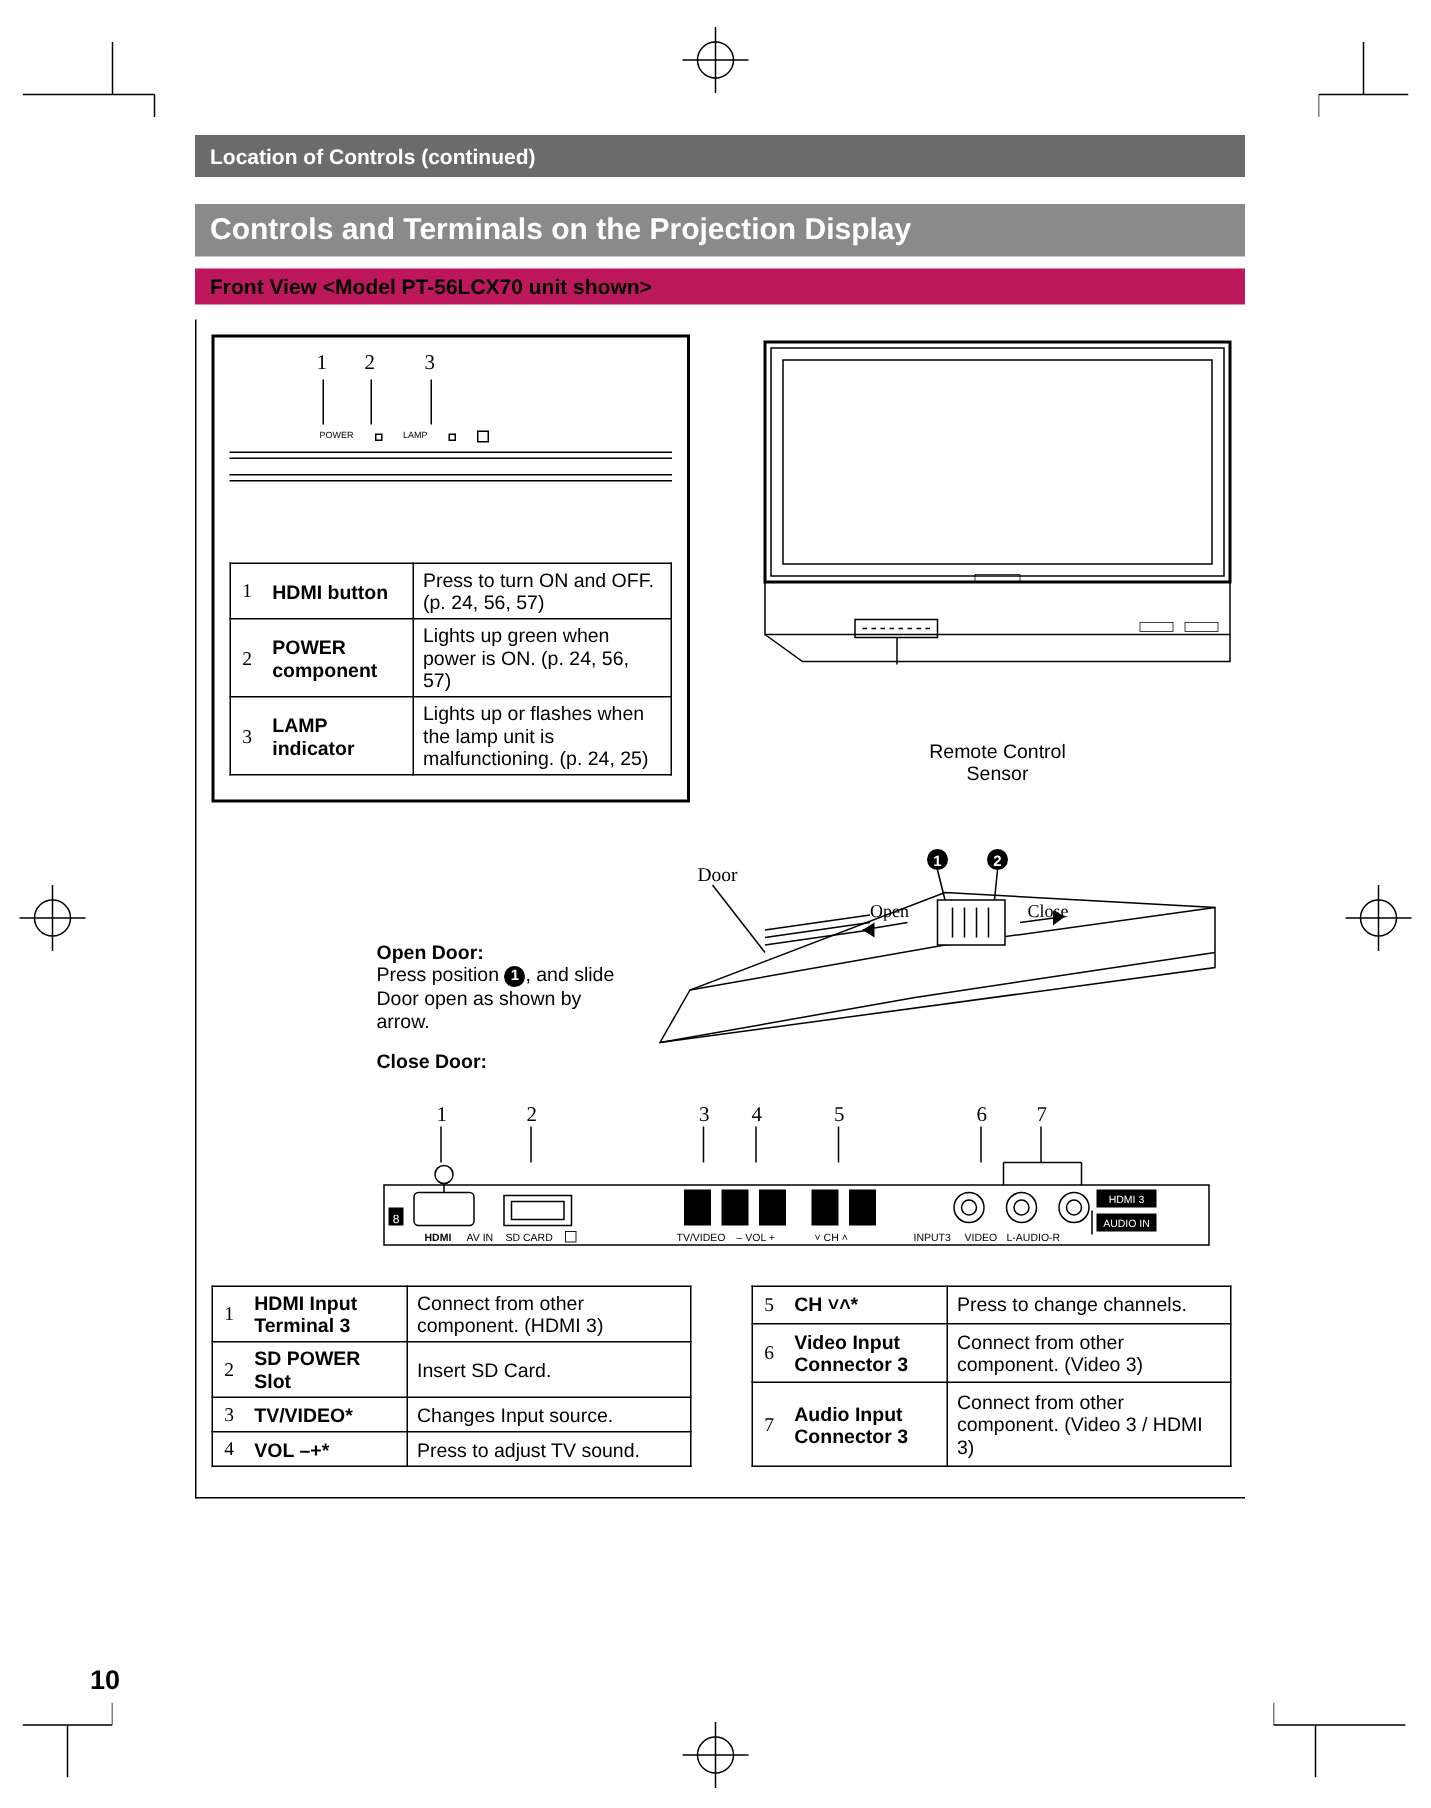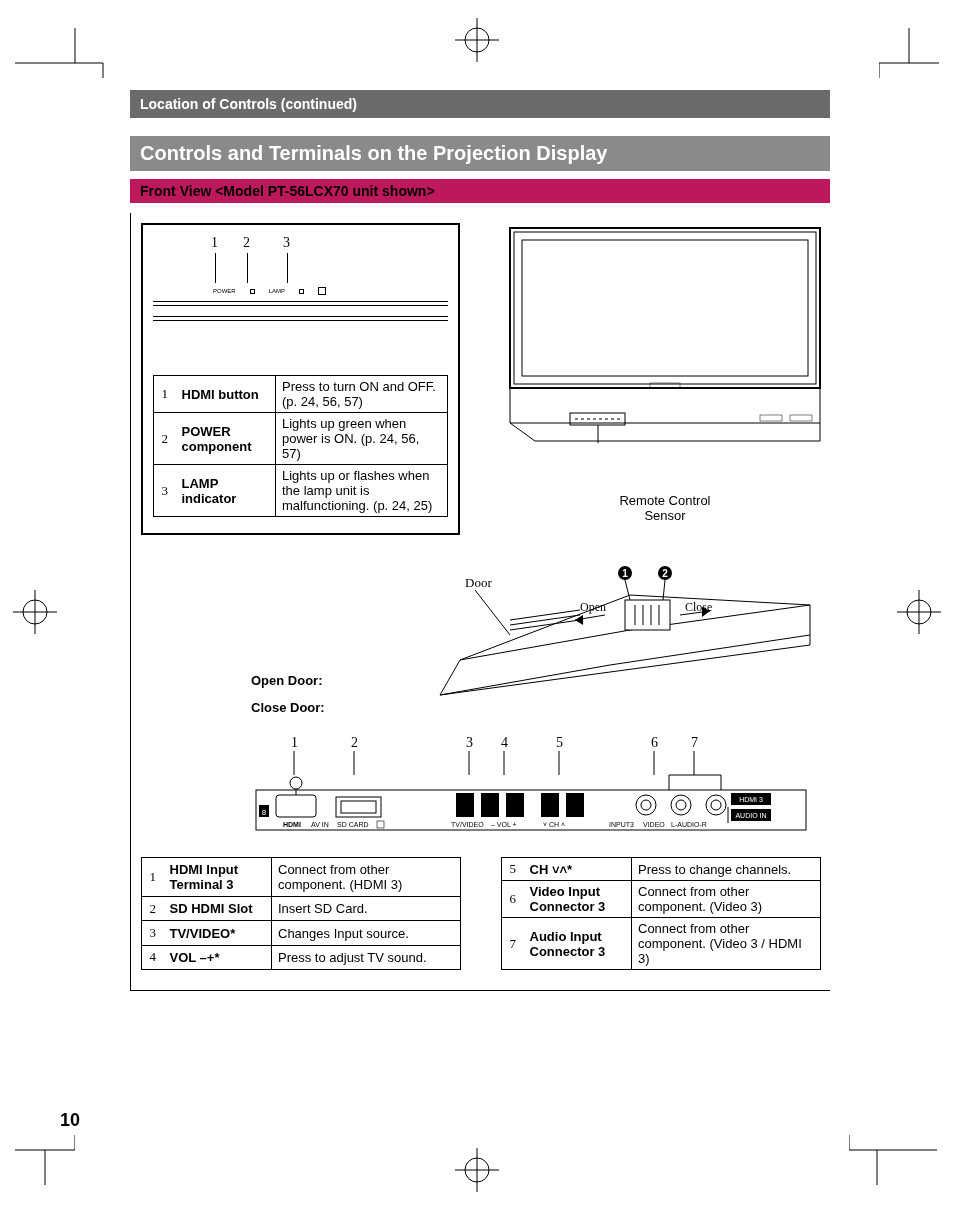--- a/index.html
+++ b/index.html
@@ -316,20 +316,21 @@
           <line x1="98" y1="202" x2="98" y2="240" stroke="#000"></line>
         </svg>
         <div class="sensor-label" style="white-space:pre-line;text-align:center;">Remote Control
 Sensor</div>
       </div>
     </div>
 
     <div class="door-row">
       <div class="door-text">
         <div><b>Open Door:</b></div>
+        <div>Press position <span class="circled">1</span>, and slide Door open as shown by arrow.</div>
         <div style="height:12px;"></div>
         <div><b>Close Door:</b></div>
       </div>
       <div class="door-illus">
         <svg width="400" height="150">
 
           <path d="M10 130 L380 80 L380 40 L200 30 L30 95 Z" fill="none" stroke="#000"></path>
           <path d="M10 130 L180 100 L380 70" fill="none" stroke="#000"></path>
           <path d="M30 95 L200 65 L380 40" fill="none" stroke="#000"></path>
 
@@ -441,21 +442,21 @@
     <div class="bottom-tables">
       <table class="idx">
         <tbody>
             <tr>
           <td class="num">1</td>
           <td class="wide">HDMI Input Terminal 3</td>
           <td>Connect from other component. (HDMI 3)</td>
         </tr>
         <tr>
           <td class="num">2</td>
-          <td class="wide">SD HDMI Slot</td>
+          <td class="wide">SD POWER Slot</td>
           <td>Insert SD Card.</td>
         </tr>
         <tr>
           <td class="num">3</td>
           <td class="wide">TV/VIDEO*</td>
           <td>Changes Input source.</td>
         </tr>
         <tr>
           <td class="num">4</td>
           <td class="wide">VOL –+*</td>

